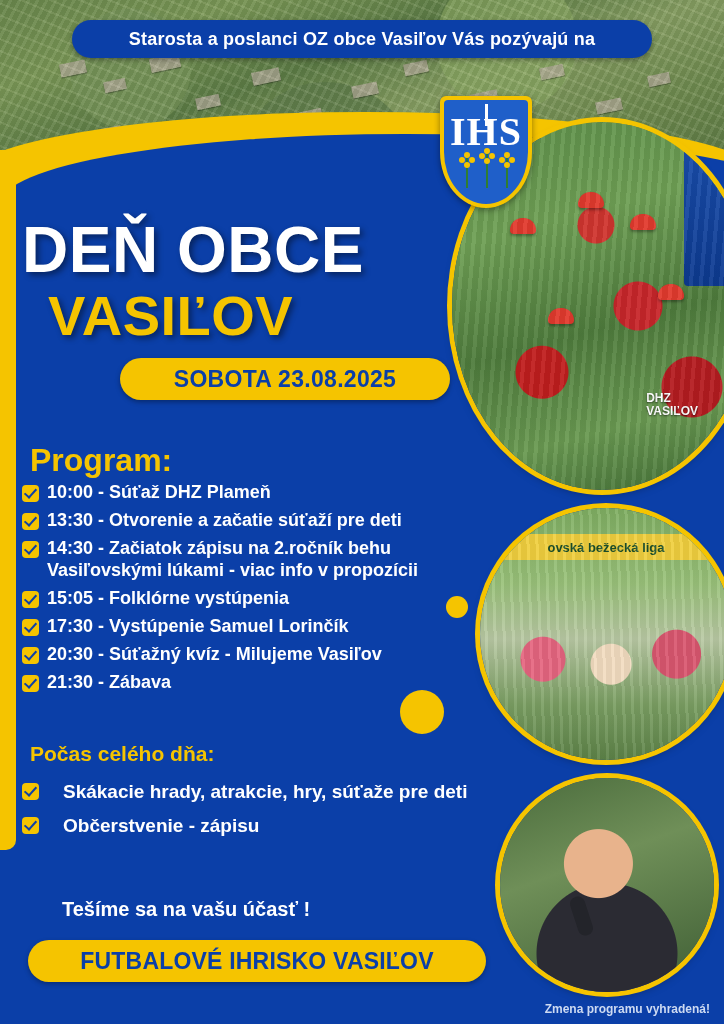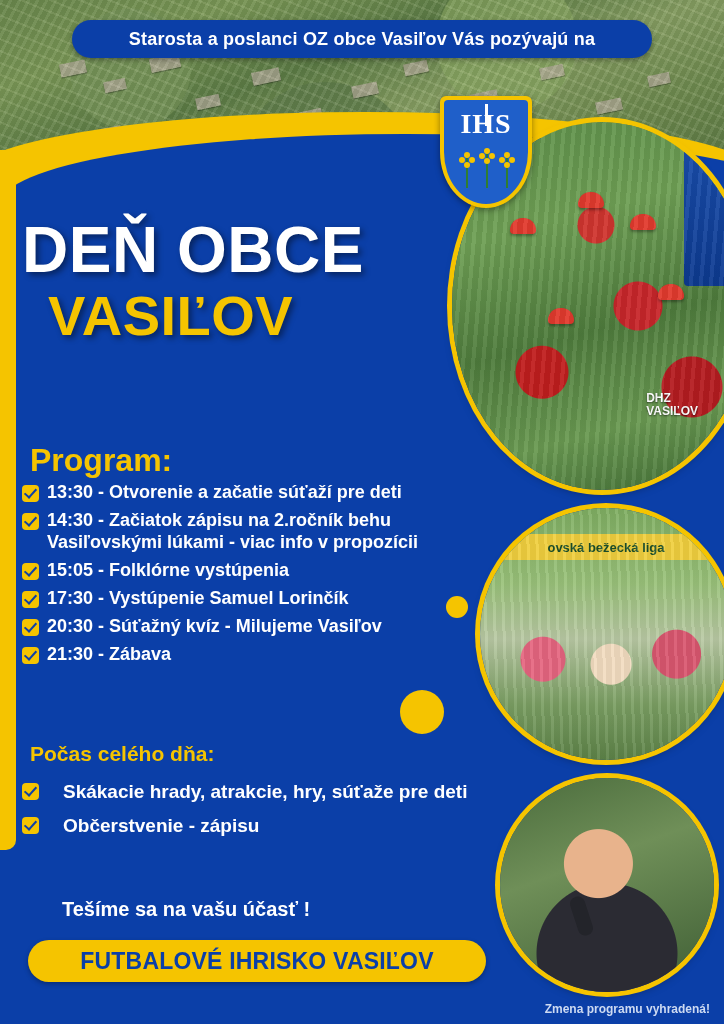--- a/index.html
+++ b/index.html
@@ -95,21 +95,21 @@
     width: 100%; height: 100%;
     background: #1f5fc9;
     border-radius: 4px 4px 42px 42px / 4px 4px 52px 52px;
     position: relative;
     overflow: hidden;
   }
   .crest-ihs {
     position: absolute; top: 8px; left: 0; width: 100%;
     text-align: center; color: #ffffff;
     font-family: "Liberation Serif", serif;
-    font-weight: 700; font-size: 28px; letter-spacing: 1px;
+    font-weight: 700; font-size: 40px; letter-spacing: 1px;
   }
   .crest-cross {
     position: absolute; top: 4px; left: 50%; width: 3px; height: 22px;
     background: #ffffff; transform: translateX(-1px);
   }
   .crest-flowers { position: absolute; bottom: 10px; left: 0; width: 100%; height: 42px; }
   .flower { position: absolute; width: 16px; height: 16px; }
   .flower b {
     position: absolute; left: 5px; top: 0; width: 6px; height: 6px;
     background: #f5c400; border-radius: 50%;
@@ -347,25 +347,32 @@
         <span class="flower" style="left:55px; top:0px;">
             <b></b>
           </span>
       </div>
     </div>
   </div>
 
   <div class="title-main">DEŇ OBCE</div>
   <div class="title-sub">VASIĽOV</div>
 
+  <div class="date-pill">
+    <span>SOBOTA 23.08.2025</span>
+  </div>
 
   <div class="program-head">Program:</div>
   <ul class="program-list">
     <li>
       <span class="check"></span>
+      <span class="txt">10:00 - Súťaž DHZ Plameň</span>
+    </li>
+    <li>
+      <span class="check"></span>
       <span class="txt">13:30 - Otvorenie a začatie súťaží pre deti</span>
     </li>
     <li>
       <span class="check"></span>
       <span class="txt">14:30 - Začiatok  zápisu na 2.ročník behu Vasiľovskými lúkami  - viac info v propozícii</span>
     </li>
     <li>
       <span class="check"></span>
       <span class="txt">15:05 - Folklórne vystúpenia</span>
     </li>

